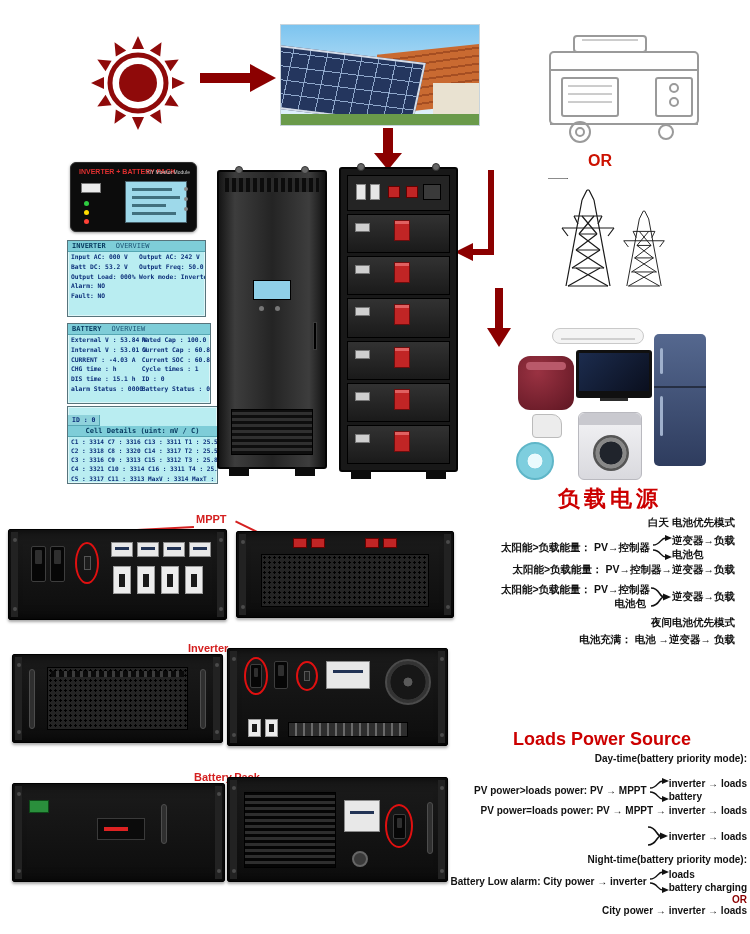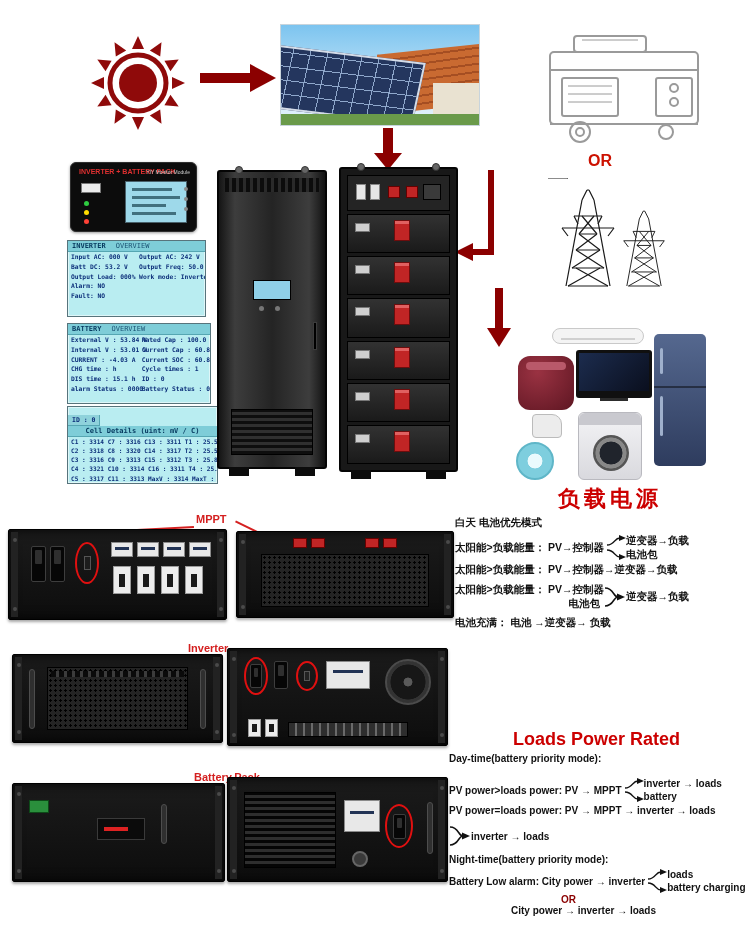--- a/index.html
+++ b/index.html
@@ -36,21 +36,21 @@
   .rocker { position:absolute; background:#060606; border:1px solid #3d3d3d; border-radius:2px; }
   .rocker::after { content:""; position:absolute; left:3px; right:3px; top:3px; height:42%;
            background:#2f2f2f; border-radius:1px; }
   .meter { position:absolute; background:#e8e8e8; border:1px solid #8a8a8a; }
   .meter::after { content:""; position:absolute; left:15%; right:15%; top:32%; height:3px; background:#223355; }
   .breaker { position:absolute; background:#ececec; border:1px solid #9a9a9a; }
   .breaker::after { content:""; position:absolute; left:30%; right:30%; top:25%; bottom:25%; background:#1a1a1a; }
   .handlebar { position:absolute; width:6px; background:#2f2f2f; border:1px solid #4d4d4d; border-radius:3px; }
 
   
-  .flow-row { display:flex; align-items:center; white-space:nowrap; }
+  .flow-row { display:flex; align-items:center; white-space:nowrap;justify-content:flex-end; }
   .fork { display:inline-flex; flex-direction:column; vertical-align:middle; margin-left:2px; }
   .fork-row { display:flex; align-items:center; line-height:1.3; }
   .mergecol { display:flex; flex-direction:column; align-items:flex-end; }
   .heading { position:absolute; color:#cc0000; font-weight:bold; }
   .rlabel { position:absolute; color:#d42020; font-weight:bold; font-size:11px; white-space:nowrap; }
   .leader { position:absolute; height:2px; background:#d42020; }
 
   
   .lift-eye { position:absolute; width:8px; height:8px; background:#666; border:1px solid #333; border-radius:50%; top:-6px; }
   .bat-mod { position:relative; flex:1; background:linear-gradient(180deg,#323232,#1a1a1a); border:1px solid #000; }
@@ -337,26 +337,29 @@
       <span class="mergecol">
         <span>太阳能&gt;负载能量： PV→控制器</span>
         <span style="margin-right:4px;">电池包</span>
       </span>
       <svg width="22" height="30" viewBox="0 0 22 30">
           <path d="M1,6 C10,6 9,15 14,15 M1,24 C10,24 9,15 14,15" fill="none" stroke="#111" stroke-width="1.5"></path>
           <polygon points="13,11.5 21,15 13,18.5" fill="#111"></polygon>
         </svg>
       <span>逆变器→负载</span>
     </div>
+    <div class="flow-row" style="margin-bottom:3px;">
+      <span>夜间电池优先模式</span>
+    </div>
     <div class="flow-row" style="margin-bottom:11px;">
       <span>电池充满：  电池 →逆变器→ 负载</span>
     </div>
   </div>
 
-  <div class="heading" style="left:513px; top:729px; font-size:18px;">Loads Power Rated</div>
+  <div class="heading" style="left:513px; top:729px; font-size:18px;">Loads Power Source</div>
 
   <div class="abs" style="left:449px; top:753px; width:298px; font-size:10px; font-weight:bold; color:#111;">
     <div class="flow-row" style="margin-bottom:13px;">
       <span>Day-time(battery priority mode):</span>
     </div>
     <div class="flow-row" style="margin-bottom:2px;">
       <span>PV power&gt;loads power: PV → MPPT</span>
       <span class="fork">
         <span class="fork-row">
           <svg width="20" height="13" viewBox="0 0 20 13">

